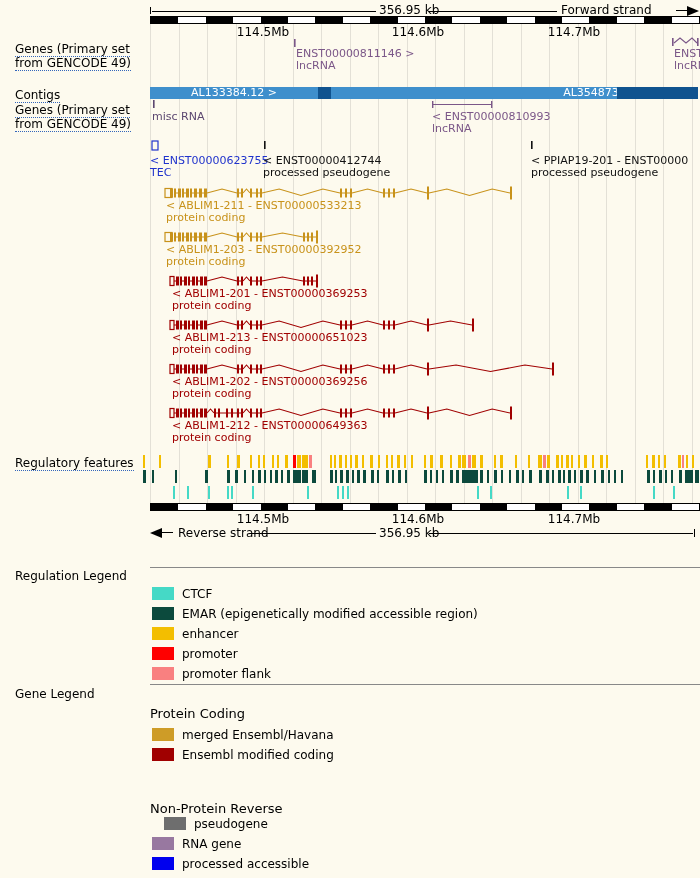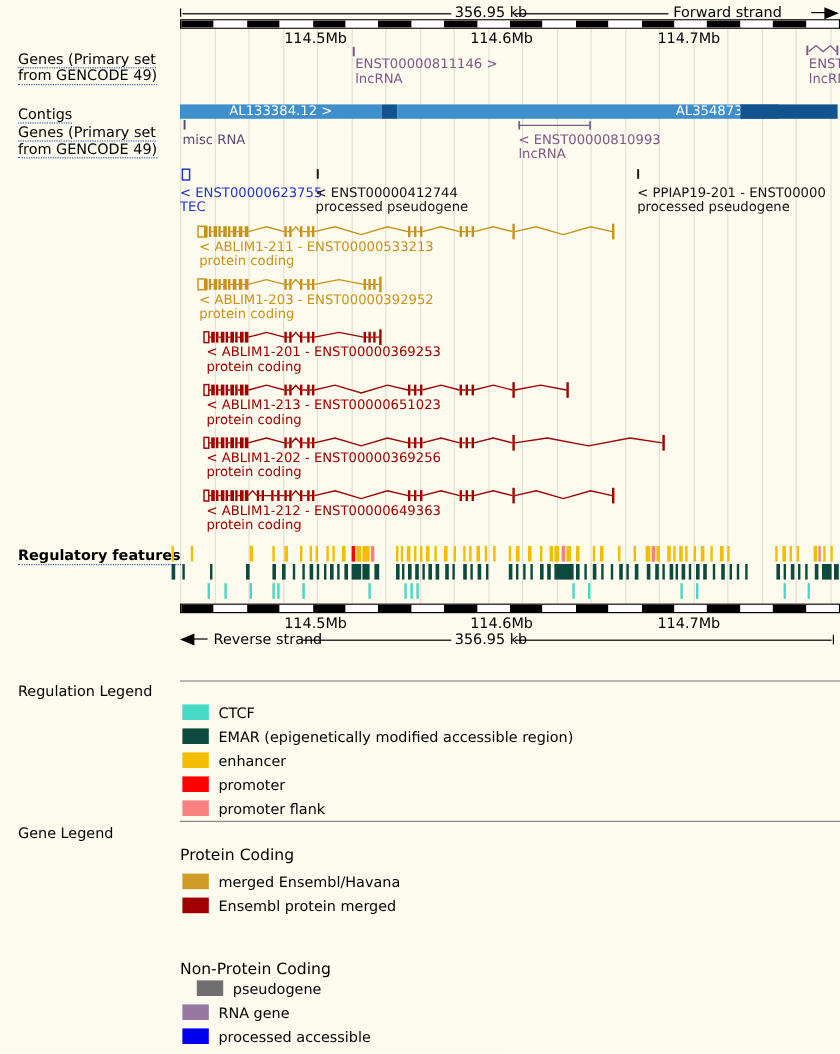--- a/index.html
+++ b/index.html
@@ -98,21 +98,21 @@
     <span>Genes (Primary set</span><br>
     <span>from GENCODE 49)</span>
   </div>
   <div class="tracklabel" style="top:88px;">
     <span>Contigs</span>
   </div>
   <div class="tracklabel" style="top:103px;">
     <span>Genes (Primary set</span><br>
     <span>from GENCODE 49)</span>
   </div>
-  <div class="tracklabel" style="top:456px;font-weight:bold;">
+  <div class="tracklabel" style="top:456px;">
     <span>Regulatory features</span>
   </div>
   <div class="tracklabel" style="top:569px;">
     <span class="plain">Regulation Legend</span>
   </div>
   <div class="tracklabel" style="top:687px;">
     <span class="plain">Gene Legend</span>
   </div>
 
   <div id="contiglayer">
@@ -529,23 +529,23 @@
     </div>
   <div class="hrule" style="left:150px;top:684px;width:550px;"></div>
   <div id="genelegend">
       <div class="legheading" style="left: 150px; top: 706px;">Protein Coding</div>
       <div class="legendrow" style="left: 152px; top: 728px; width: 548px;">
         <div class="swatch" style="left: 0px; top: 0px; background: rgb(206, 156, 39);"></div>
         <span class="legtext">merged Ensembl/Havana</span>
       </div>
       <div class="legendrow" style="left: 152px; top: 748px; width: 548px;">
         <div class="swatch" style="left: 0px; top: 0px; background: rgb(160, 0, 0);"></div>
-        <span class="legtext">Ensembl protein merged</span>
-      </div>
-      <div class="legheading" style="left: 150px; top: 801px;">Non-Protein Coding</div>
+        <span class="legtext">Ensembl modified coding</span>
+      </div>
+      <div class="legheading" style="left: 150px; top: 801px;">Non-Protein Reverse</div>
       <div class="legendrow" style="left: 164px; top: 817px; width: 609px;">
         <div class="swatch" style="left: 0px; top: 0px; background: rgb(110, 110, 110);"></div>
         <span class="legtext">pseudogene</span>
       </div>
       <div class="legendrow" style="left: 152px; top: 837px; width: 548px;">
         <div class="swatch" style="left: 0px; top: 0px; background: rgb(152, 120, 160);"></div>
         <span class="legtext">RNA gene</span>
       </div>
       <div class="legendrow" style="left: 152px; top: 857px; width: 548px;">
         <div class="swatch" style="left: 0px; top: 0px; background: rgb(0, 0, 238);"></div>

